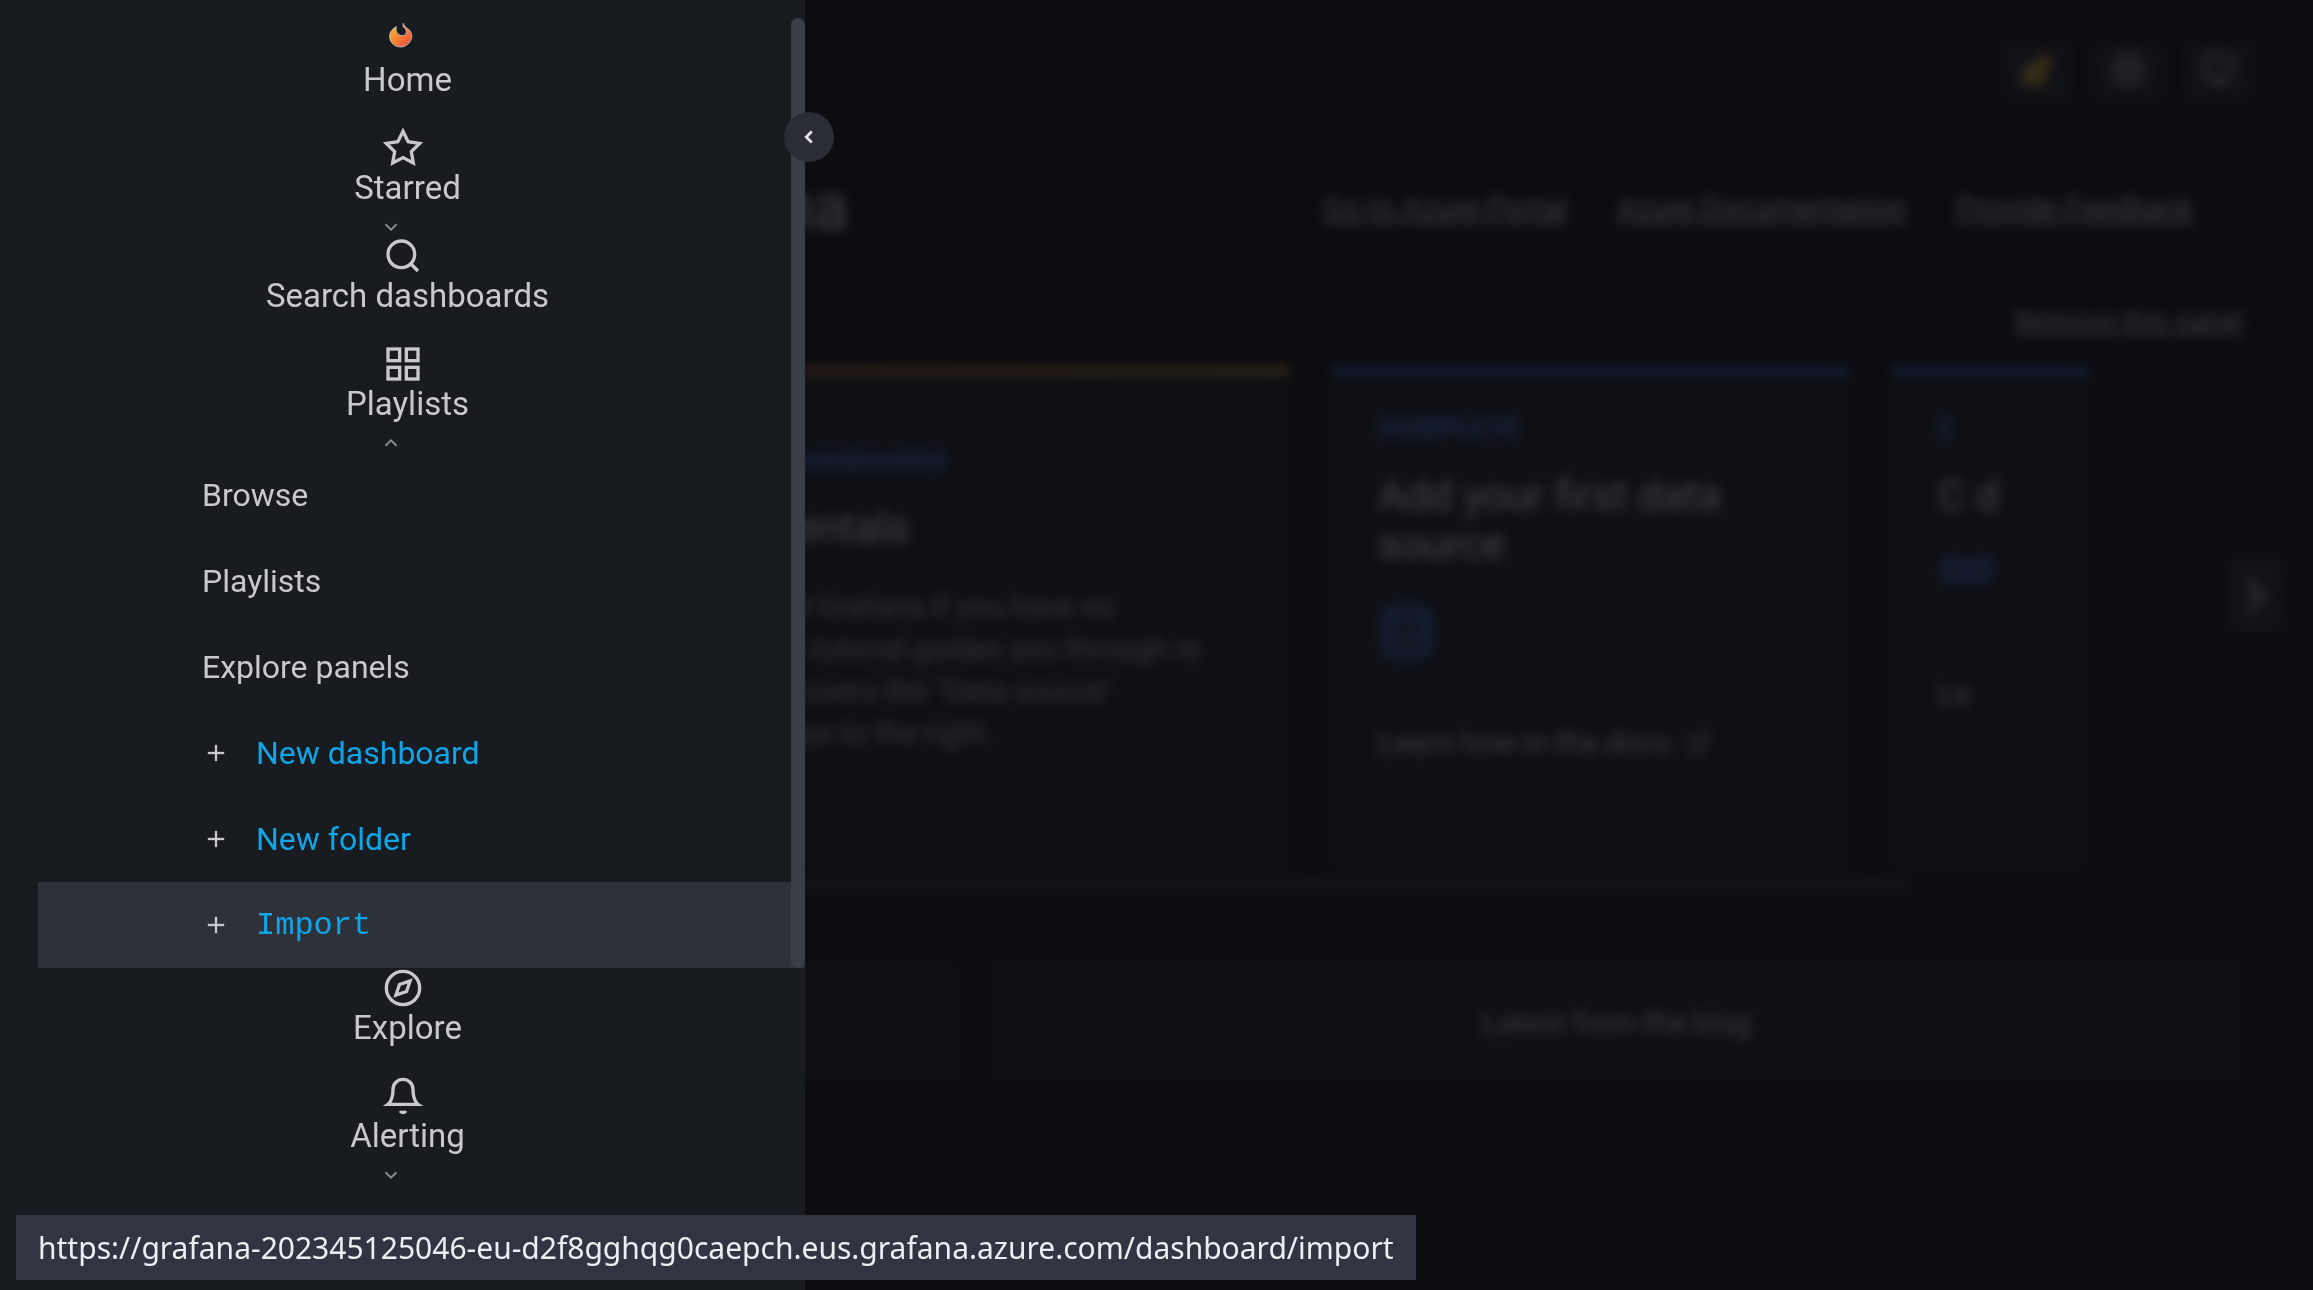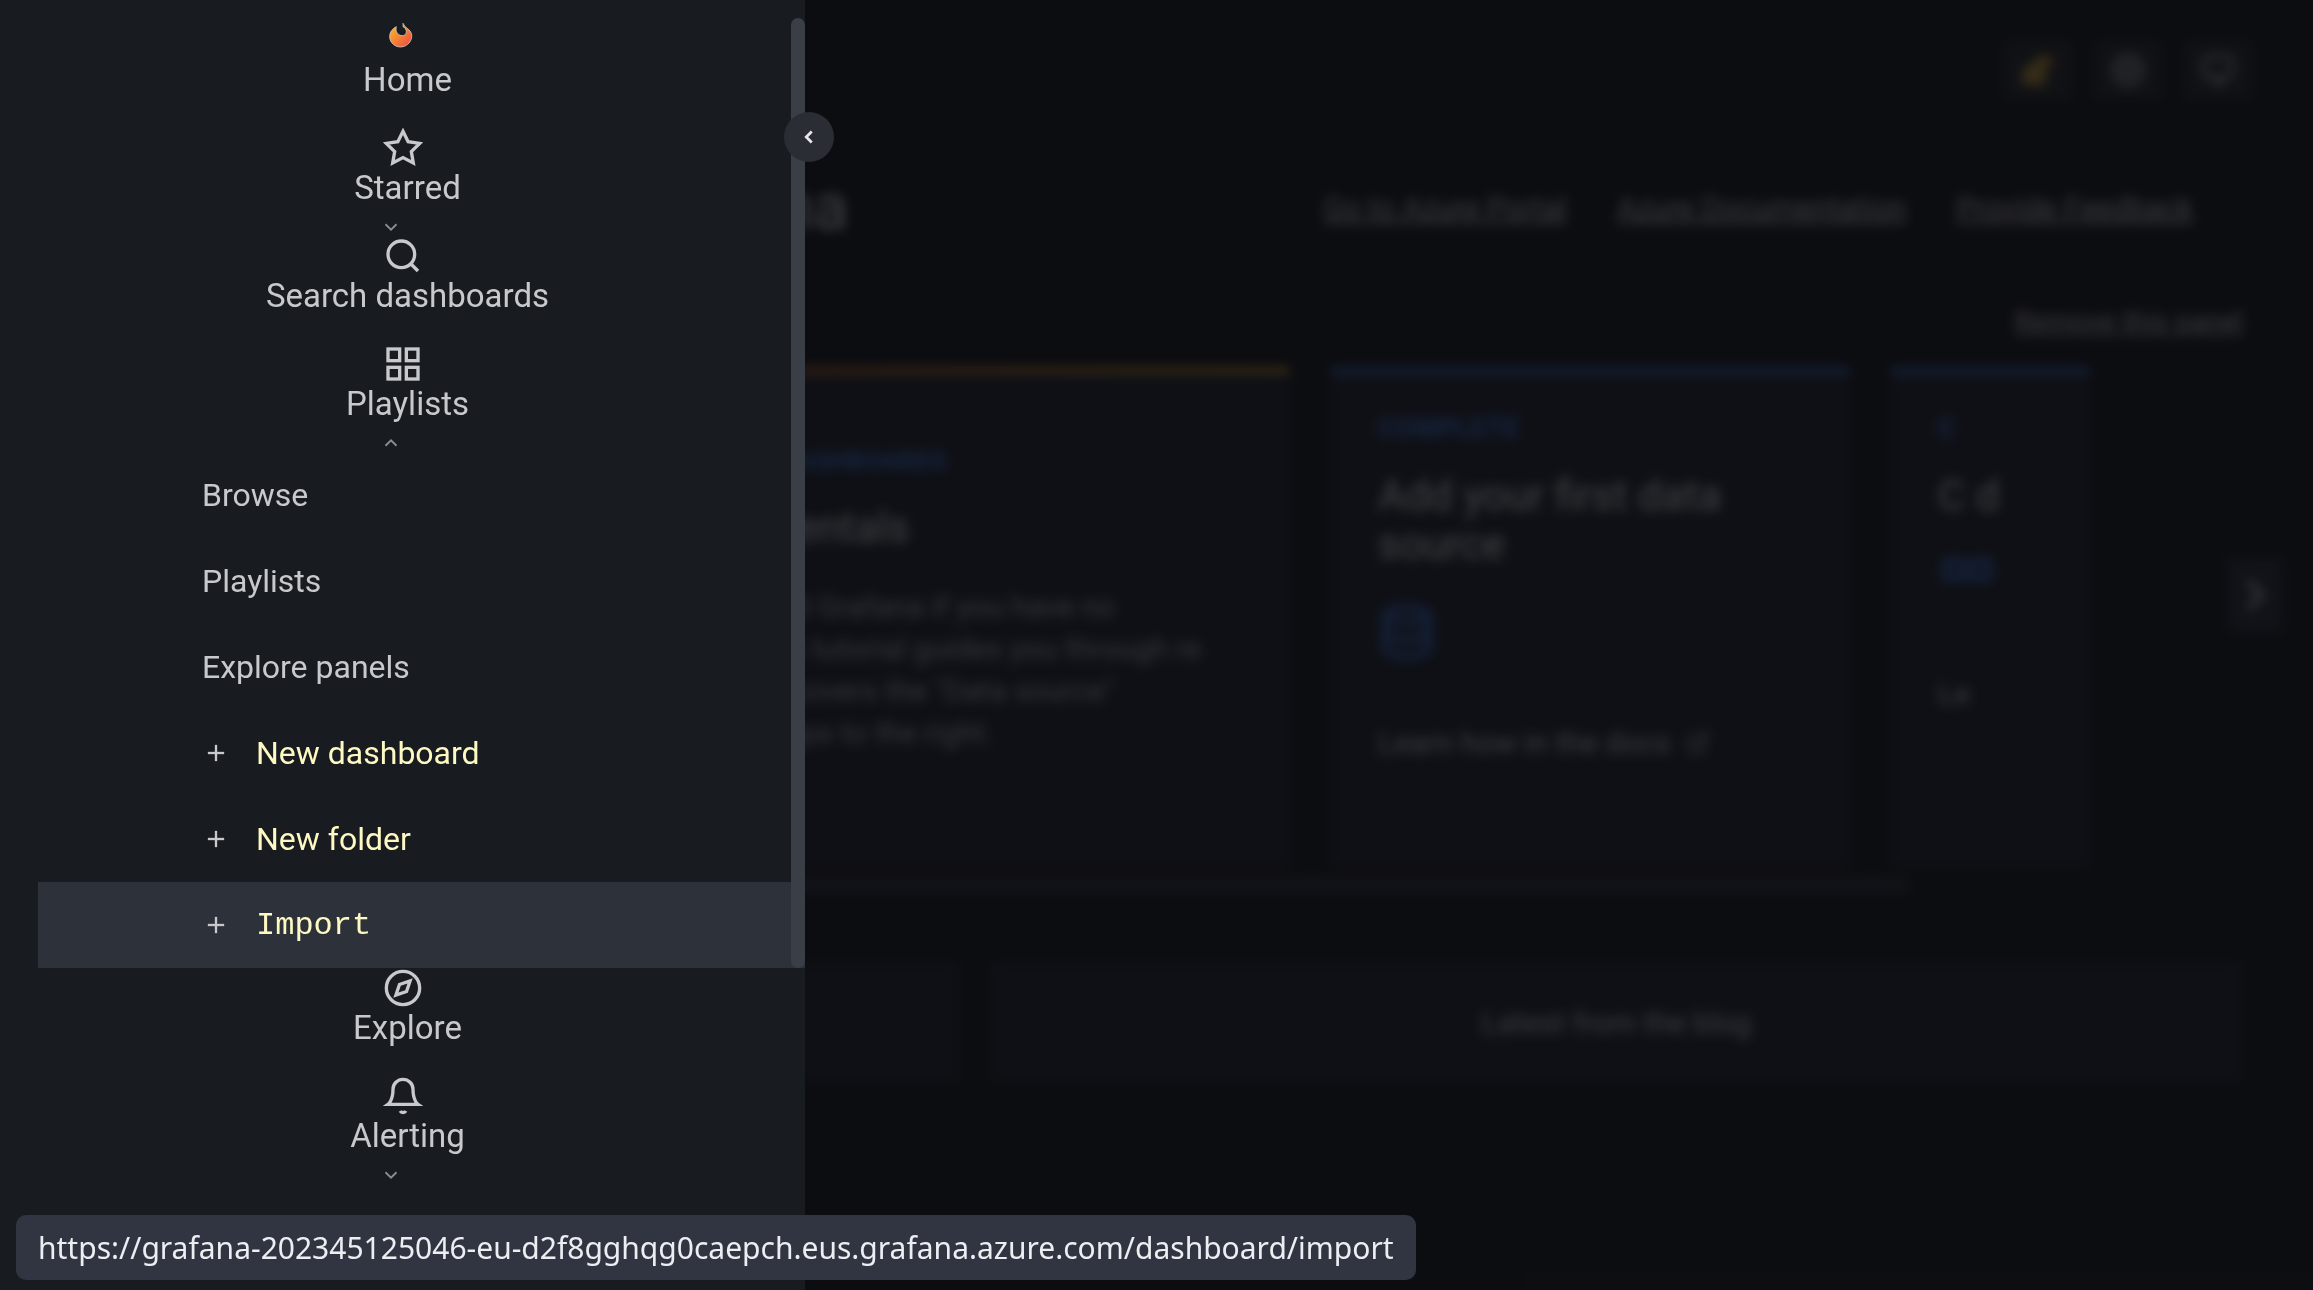--- a/index.html
+++ b/index.html
@@ -51,32 +51,32 @@
 .sidebar-scroll { position: absolute; right: 0; top: 18px; width: 14px; height: 950px; background: #3a3e46; border-radius: 7px; }
 .nav { list-style: none; padding: 20px 0; }
 .nav-item { display: flex; align-items: center; padding: 0 34px; height: 108px; cursor: pointer; font-size: 33px; color: #c7c9cc; flex-direction: column; }
 .nav-item .icon-slot { width: 70px; display: flex; align-items: center; justify-content: center; }
 .nav-item .icon-slot svg { width: 40px; height: 40px; stroke: #c7c9cc; }
 .nav-item .label { margin-left: 10px; flex: 1; }
 .nav-item .chev { margin-right: 24px; color: #8b8e95; }
 .nav-item .chev svg { width: 22px; height: 22px; }
 .nav-sub { list-style: none; margin-left: 38px; }
 .nav-sub .sub-item { display: flex; align-items: center; height: 86px; padding-left: 164px; font-size: 32px; color: #c7c9cc; cursor: pointer; }
-.nav-sub .sub-action { display: flex; align-items: center; height: 86px; padding-left: 164px; font-size: 32px; color: #fef9c3; cursor: pointer; }
+.nav-sub .sub-action { display: flex; align-items: center; height: 86px; padding-left: 164px; font-size: 32px; color: #0ea5e9; cursor: pointer; }
 .nav-sub .sub-action .plus { margin-left: 0; margin-right: 26px; display: flex; }
 .nav-sub .sub-action .plus svg { width: 28px; height: 28px; stroke: #c7c9cc; }
 .nav-sub .sub-action.active { background: #2d3139; font-family: Liberation Mono, monospace; }
 .logo-slot svg { width: 44px; height: 44px; }
 
 
 .collapse-btn { position: absolute; left: 784px; top: 112px; width: 50px; height: 50px; border-radius: 50%; background: #2a2d34; display: flex; align-items: center; justify-content: center; z-index: 60; color: #e6e7e9; }
 .collapse-btn svg { width: 22px; height: 22px; }
 
 
-.status-bar { position: absolute; left: 16px; bottom: 10px; background: #313542; color: #eceef2; font-size: 30px; padding: 12px 22px; border-radius: 10px; z-index: 100; font-family: system-ui, sans-serif; }
+.status-bar { position: absolute; left: 16px; bottom: 10px; background: #313542; color: #eceef2; font-size: 30px; padding: 12px 22px; border-radius: 0; z-index: 100; font-family: system-ui, sans-serif; }
 
 </style>
 </head>
 <body>
 
 <div class="app">
 
   <div class="main-area">
     <div class="main-blur">
 

